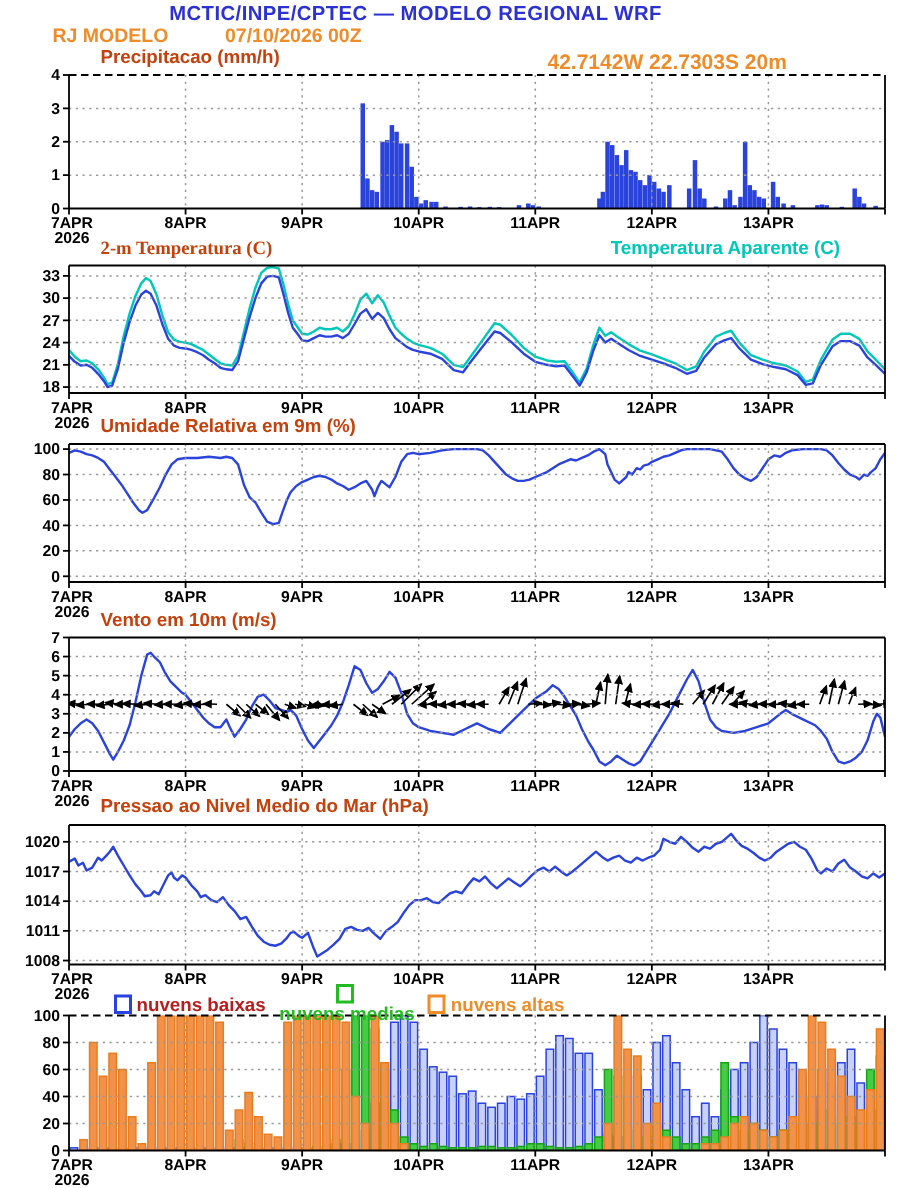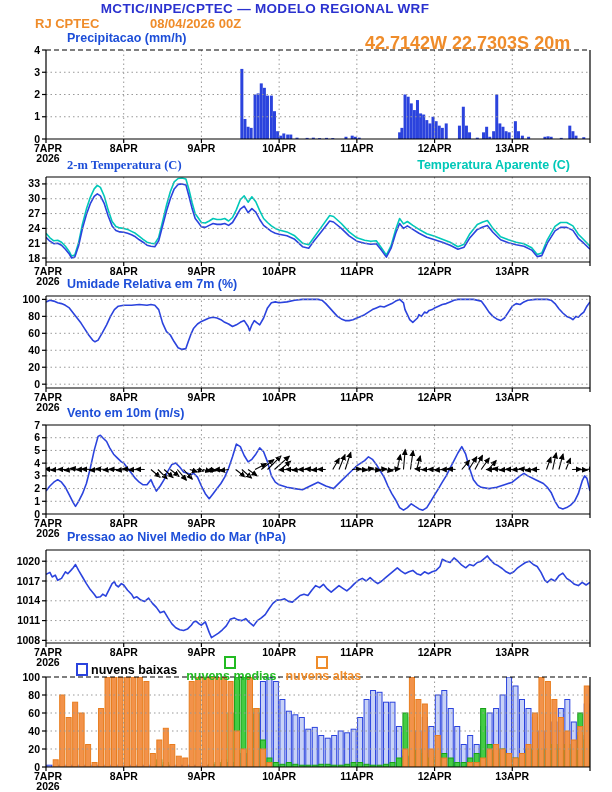--- a/index.html
+++ b/index.html
@@ -1,37 +1,37 @@
 <!DOCTYPE html>
 <html><head>
 <meta charset="utf-8">
 <style>
   html,body{margin:0;padding:0;background:#fff;}
   #page{position:relative;width:612px;height:792px;background:#fff;overflow:hidden;
         font-family:"Liberation Sans","DejaVu Sans",sans-serif;font-weight:bold;}
   #chart{position:absolute;left:0;top:0;}
   .ovl{position:absolute;white-space:nowrap;}
-  #main-title{top:1px;left:0;width:500px;text-align:center;padding-left:30px;box-sizing:border-box;
+  #main-title{top:1px;left:12px;width:500px;text-align:center;padding-left:30px;box-sizing:border-box;
               font-size:13.5px;color:#2b32cf;letter-spacing:.3px;}
   #station{top:16px;left:35px;font-size:13px;color:#ef8c2a;}
   #run{top:16px;left:150px;font-size:13px;color:#ef8c2a;}
-  #coords{top:33px;left:365px;font-size:18px;color:#ef8c2a;}
-  .ptitle{font-size:12.5px;color:#1d4ed8;}
+  #coords{top:33px;left:365px;font-size:14px;color:#ef8c2a;}
+  .ptitle{font-size:12.5px;color:#c2410c;}
   #p1-title{top:31px;left:67px;}
   #p2-title{top:158px;left:67px;font-family:Liberation Serif, serif;}
-  #p2-apparent{top:158px;left:344px;width:226px;text-align:right;color:#00c8b8;font-size:12.5px;}
+  #p2-apparent{top:158px;left:334px;width:226px;text-align:right;color:#00c8b8;font-size:12.5px;}
   #p3-title{top:277px;left:67px;}
   #p4-title{top:406px;left:67px;}
   #p5-title{top:530px;left:67px;}
   #p6-row{top:656px;left:67px;display:flex;align-items:center;font-size:12.5px;}
   .leg-item{display:flex;align-items:center;margin-left:9px;}
   .sw{display:inline-block;width:8px;height:9px;border:2px solid;background:#fff;margin-right:3px;}
-  .leg-low{color:#000000;} .sw-low{border-color:#2b43dd;}
+  .leg-low{color:#b91c1c;} .sw-low{border-color:#2b43dd;}
   .leg-mid{color:#22bb22;flex-direction:column;} .sw-mid{border-color:#22bb22;}
-  .leg-high{color:#ef8c2a;flex-direction:column;} .sw-high{border-color:#ef8c2a;}
+  .leg-high{color:#ef8c2a;} .sw-high{border-color:#ef8c2a;}
   .tick{font:bold 10.5px "Liberation Sans","DejaVu Sans",sans-serif;fill:#000;}
 </style>
 </head>
 <body>
 
 <div id="page">
   <svg id="chart" width="612" height="792">
       <defs>
         <marker id="ah" markerWidth="7" markerHeight="7" refX="5.5" refY="3" orient="auto" markerUnits="userSpaceOnUse">
           <path d="M0,0L6.5,3L0,6Z" fill="#000"></path>
@@ -683,28 +683,28 @@
       <text x="356.85714285714283" y="780" text-anchor="middle" class="tick">11APR</text>
       <line x1="434.57142857142856" y1="767" x2="434.57142857142856" y2="771" stroke="#000" stroke-width="1.2"></line>
       <text x="434.57142857142856" y="780" text-anchor="middle" class="tick">12APR</text>
       <line x1="512.2857142857142" y1="767" x2="512.2857142857142" y2="771" stroke="#000" stroke-width="1.2"></line>
       <text x="512.2857142857142" y="780" text-anchor="middle" class="tick">13APR</text>
       <line x1="590" y1="767" x2="590" y2="771" stroke="#000" stroke-width="1.2"></line>
       <text x="48" y="790" text-anchor="middle" class="tick">2026</text>
     </svg>
 
   <div class="ovl" id="main-title">MCTIC/INPE/CPTEC — MODELO REGIONAL WRF</div>
-  <div class="ovl" id="station">RJ CPTEC</div>
-  <div class="ovl" id="run">08/04/2026 00Z</div>
+  <div class="ovl" id="station">RJ MODELO</div>
+  <div class="ovl" id="run">07/10/2026 00Z</div>
   <div class="ovl" id="coords">42.7142W 22.7303S 20m</div>
 
   <div class="ovl ptitle" id="p1-title">Precipitacao (mm/h)</div>
   <div class="ovl ptitle" id="p2-title">2-m Temperatura (C)</div>
   <div class="ovl" id="p2-apparent">Temperatura Aparente (C)</div>
-  <div class="ovl ptitle" id="p3-title">Umidade Relativa em 7m (%)</div>
+  <div class="ovl ptitle" id="p3-title">Umidade Relativa em 9m (%)</div>
   <div class="ovl ptitle" id="p4-title">Vento em 10m (m/s)</div>
   <div class="ovl ptitle" id="p5-title">Pressao ao Nivel Medio do Mar (hPa)</div>
 
   <div class="ovl" id="p6-row">
     <span class="leg-item leg-low">
       <span class="sw sw-low"></span>
       <span>nuvens baixas</span>
     </span>
     <span class="leg-item leg-mid">
       <span class="sw sw-mid"></span>

